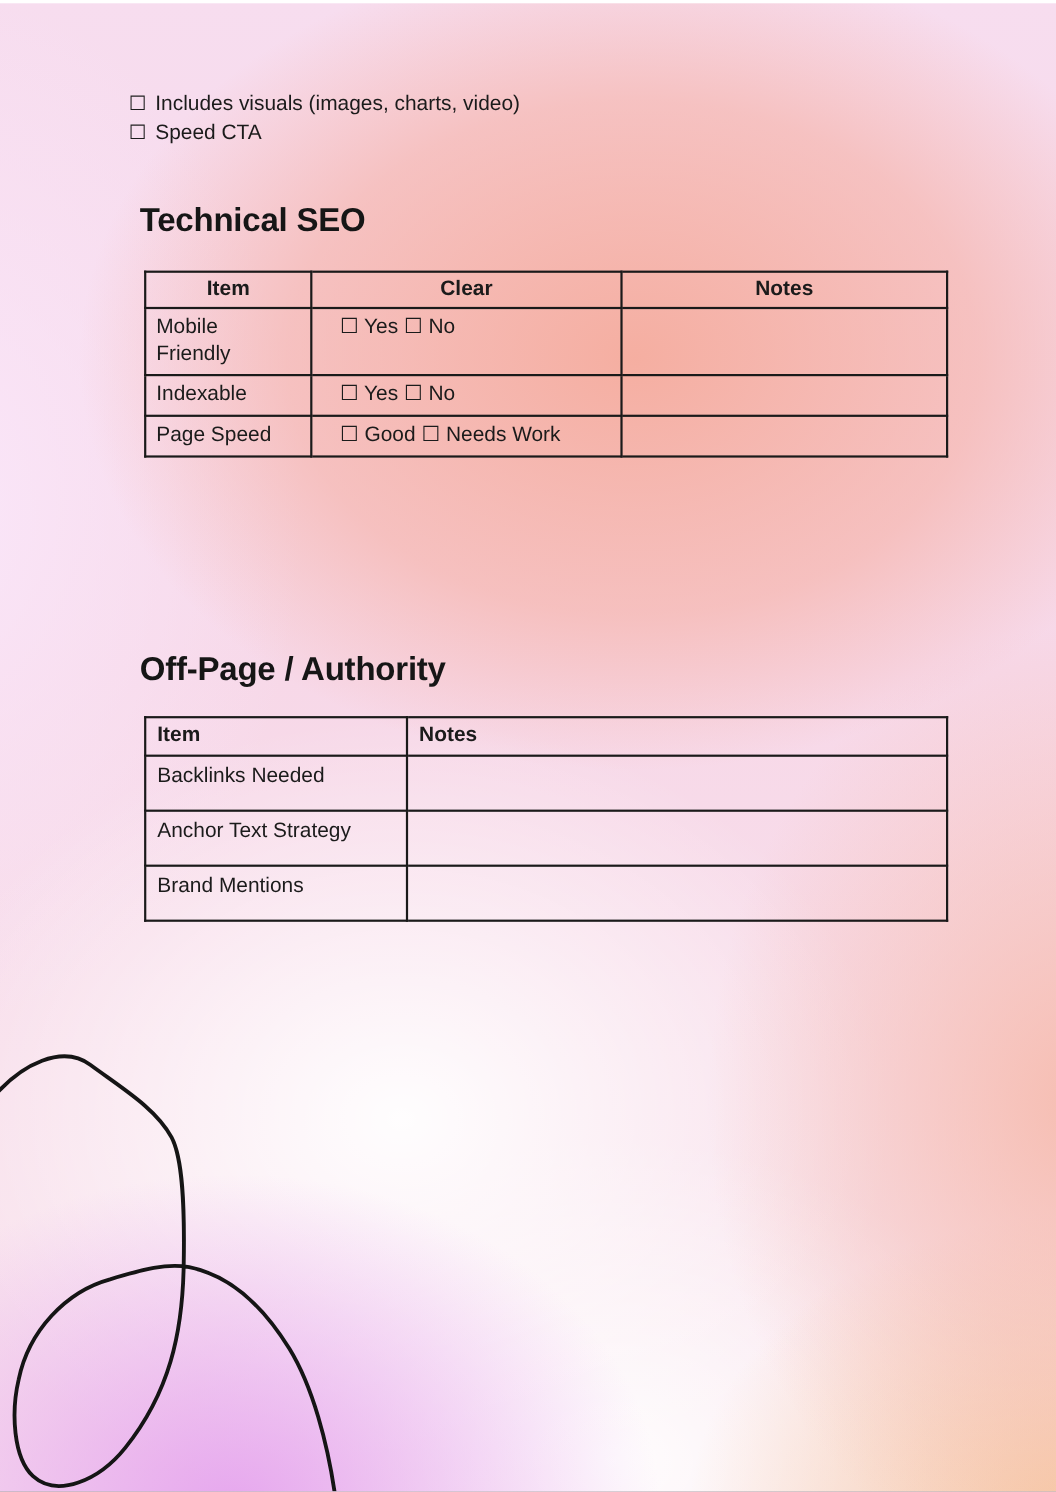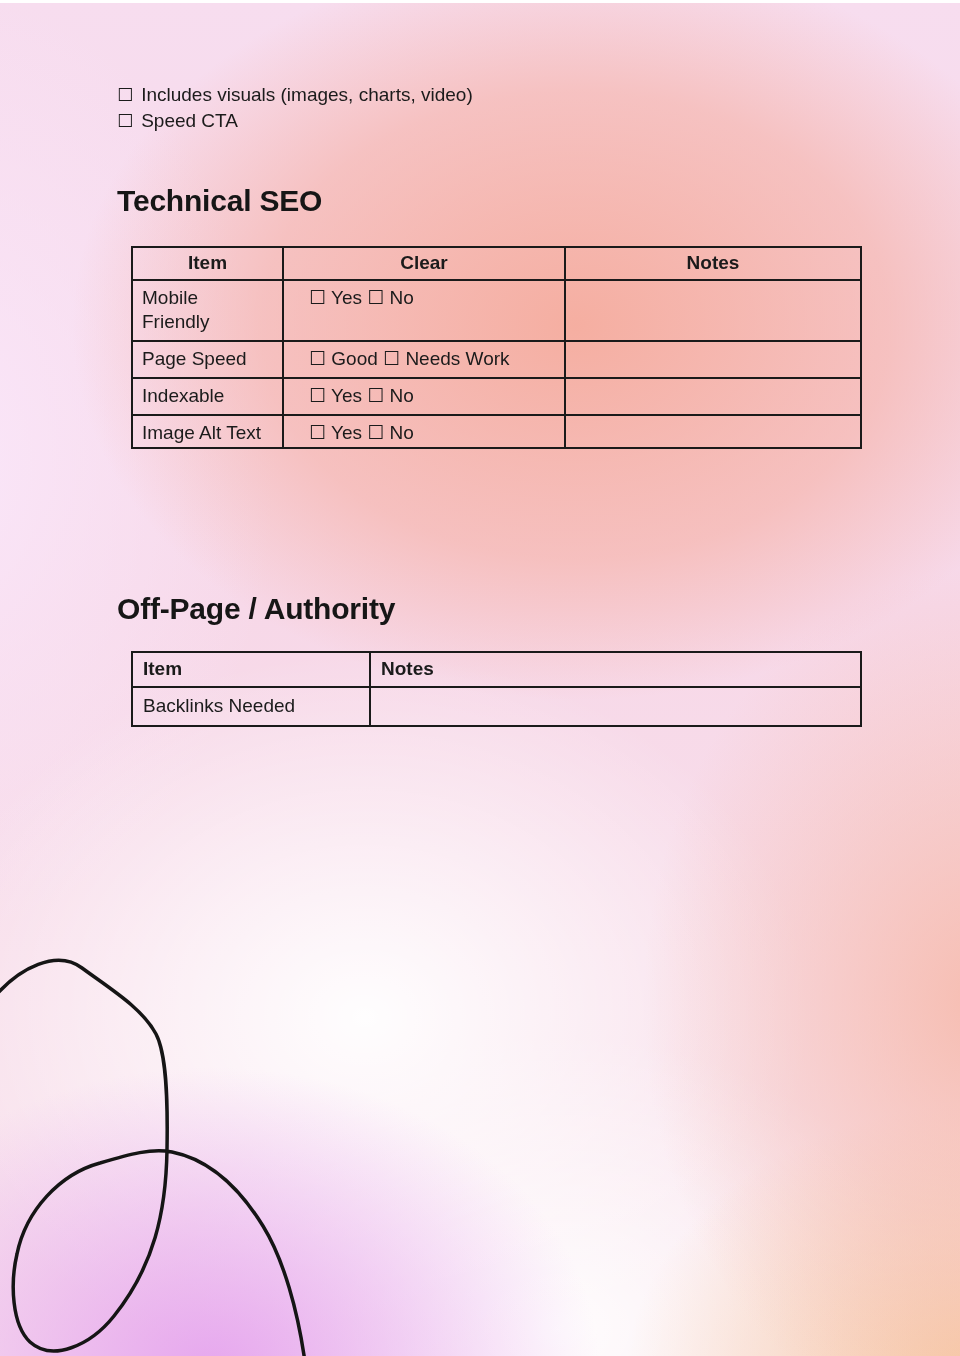--- a/index.html
+++ b/index.html
@@ -34,21 +34,21 @@
   .content { position: absolute; left: 0; top: 0; width: 960px; }
 
   .checklist {
     position: absolute; left: 117px; top: 82px;
     list-style: none; font-size: 19px; line-height: 26px;
   }
   .checklist li { display: flex; align-items: baseline; gap: 8px; }
   .cb-glyph { font-family: "DejaVu Sans", sans-serif; font-size: 18px; }
 
   .section-title {
-    position: absolute; left: 117px;
+    position: absolute; left: 127px;
     font-size: 30px; font-weight: 700; letter-spacing: -0.2px;
     color: #161616; line-height: 36px; text-align: center;
   }
   #title-technical { top: 183px; }
   #title-offpage   { top: 591px; }
 
   table {
     position: absolute; left: 131px;
     width: 729px;
     border-collapse: collapse;
@@ -63,21 +63,21 @@
     text-align: center; font-weight: 700; padding: 4px 4px 5px;
   }
   #table-technical td { padding: 5px 8px 6px; line-height: 24px; }
   #table-technical td.item-cell { white-space: pre-line; padding-left: 9px; }
   #table-technical td.status-cell { padding-left: 25px; white-space: nowrap; }
   #table-technical tr.row-last td { padding-bottom: 2px; }
 
   #table-offpage th {
     text-align: left; font-weight: 700; padding: 5px 10px 6px;
   }
-  #table-offpage td { padding: 6px 10px 7px; line-height: 24px; }
+  #table-offpage td { padding: 6px 10px 18px; line-height: 24px; }
 </style>
 </head>
 <body>
 
 <div class="page">
   <div class="top-strip"></div>
 
   <svg class="squiggle-svg" viewBox="0 0 960 1356">
     <path d="M -10 1002
              C 20 965, 58 950, 82 968
@@ -121,32 +121,27 @@
           </tr>
         </thead>
       <tbody>
           <tr class="">
             <td class="item-cell">Mobile
 Friendly</td>
             <td class="status-cell">☐ Yes ☐ No</td>
             <td class="notes-cell"></td>
           </tr>
           <tr class="">
-            <td class="item-cell">Page Speed</td>
-            <td class="status-cell">☐ Good ☐ Needs Work</td>
-            <td class="notes-cell"></td>
-          </tr>
-          <tr class="">
             <td class="item-cell">Indexable</td>
             <td class="status-cell">☐ Yes ☐ No</td>
             <td class="notes-cell"></td>
           </tr>
-          <tr class="row-last">
-            <td class="item-cell">Image Alt Text</td>
-            <td class="status-cell">☐ Yes ☐ No</td>
+          <tr class="">
+            <td class="item-cell">Page Speed</td>
+            <td class="status-cell">☐ Good ☐ Needs Work</td>
             <td class="notes-cell"></td>
           </tr>
         </tbody>
     </table>
 
     <h2 class="section-title" id="title-offpage">Off-Page / Authority</h2>
 
     <table id="table-offpage">
       <colgroup>
           <col style="width:238px">
@@ -156,17 +151,25 @@
           <tr>
             <th>Item</th>
             <th>Notes</th>
           </tr>
         </thead>
       <tbody>
           <tr>
             <td class="item-cell">Backlinks Needed</td>
             <td class="notes-cell"></td>
           </tr>
+          <tr>
+            <td class="item-cell">Anchor Text Strategy</td>
+            <td class="notes-cell"></td>
+          </tr>
+          <tr>
+            <td class="item-cell">Brand Mentions</td>
+            <td class="notes-cell"></td>
+          </tr>
         </tbody>
     </table>
 
   </div>
 </div>
 
 </body></html>

